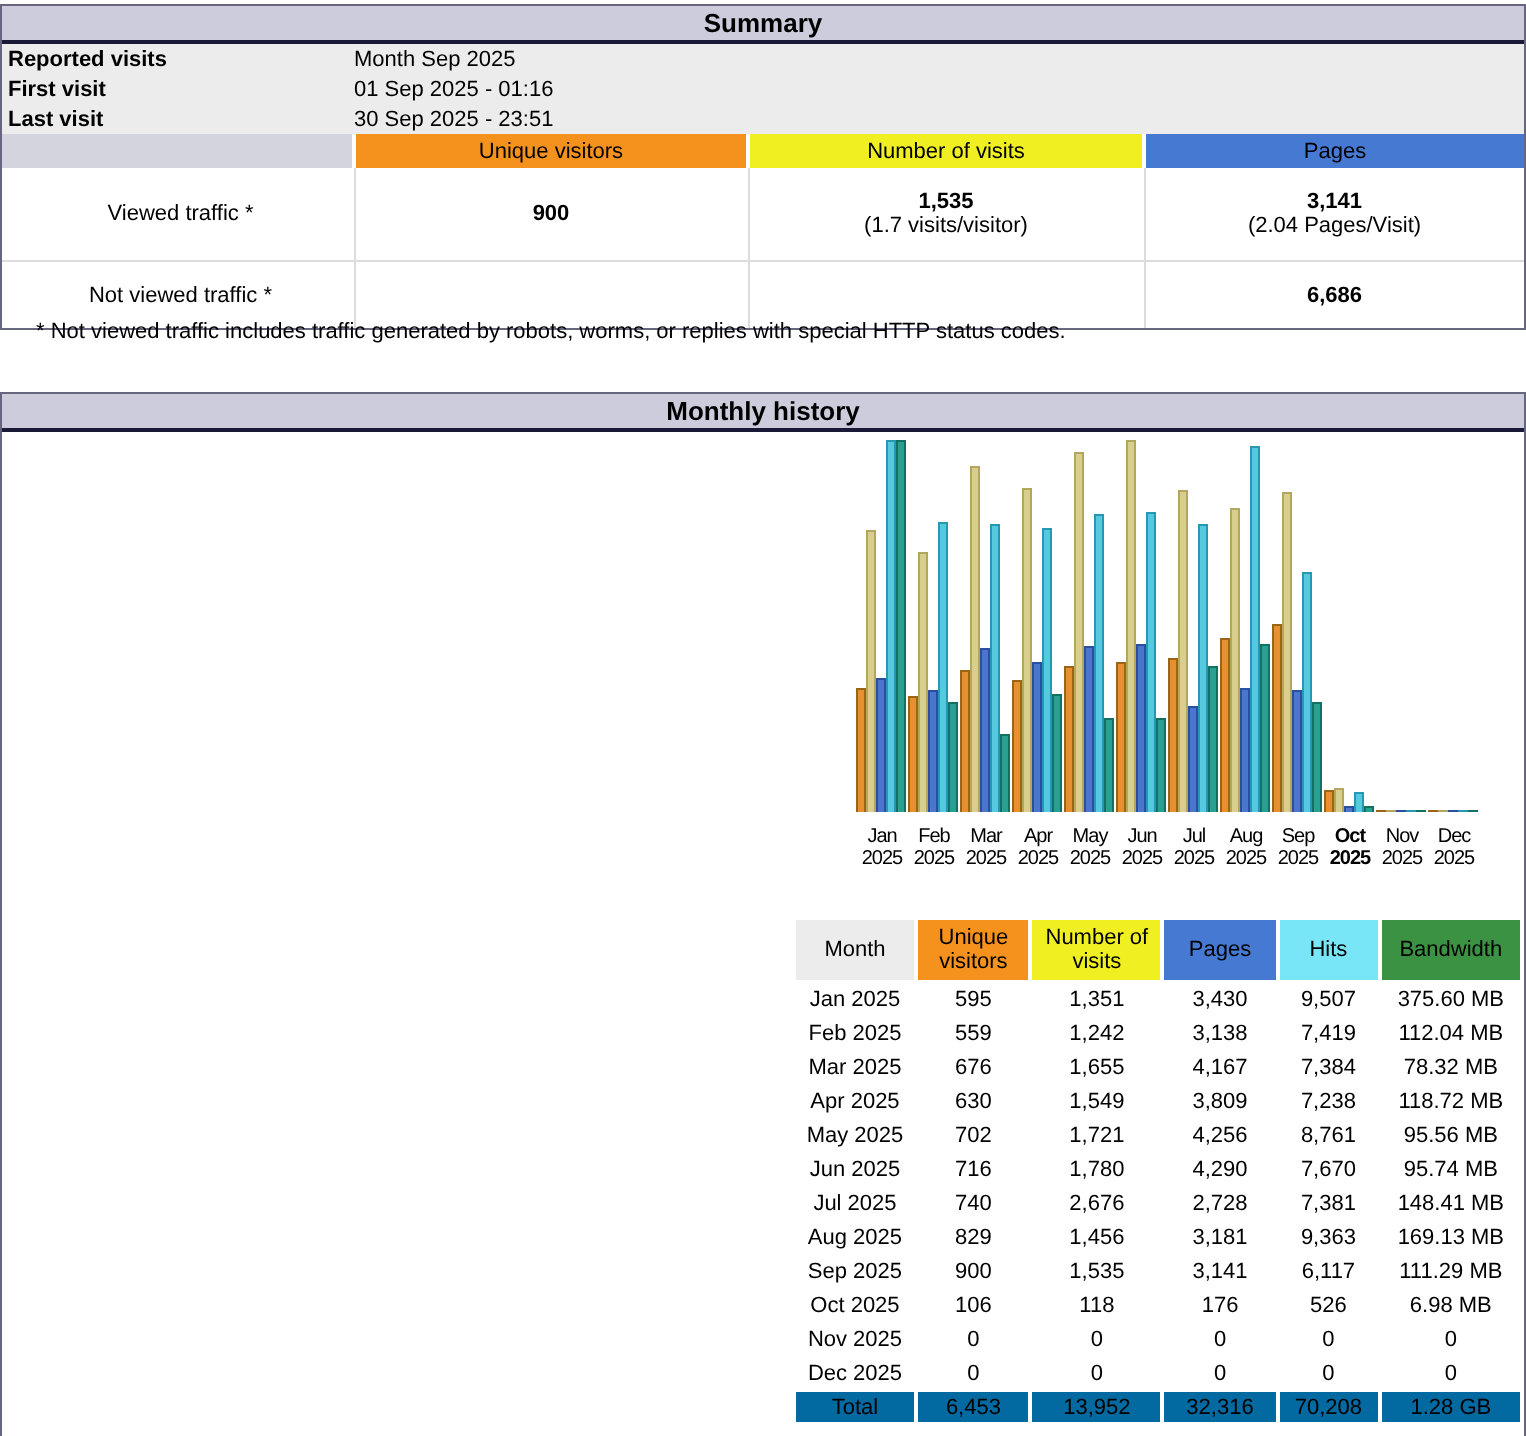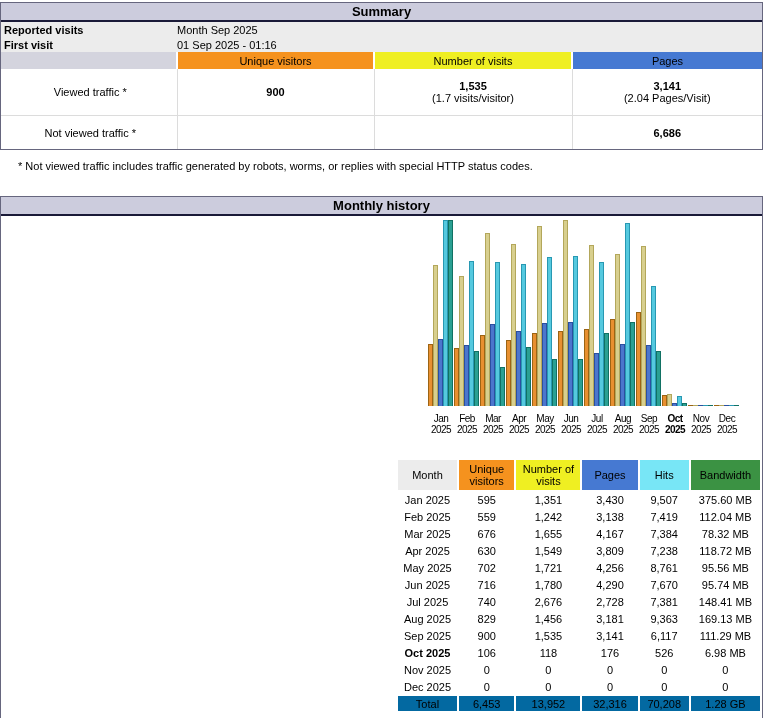--- a/index.html
+++ b/index.html
@@ -53,20 +53,24 @@
         <col>
       </colgroup>
     <tbody>
         <tr class="info-row">
       <td class="lbl">Reported visits</td>
       <td colspan="3">Month Sep 2025</td>
     </tr>
     <tr class="info-row">
       <td class="lbl">First visit</td>
       <td colspan="3">01 Sep 2025 - 01:16</td>
+    </tr>
+    <tr class="info-row">
+      <td class="lbl">Last visit</td>
+      <td colspan="3">30 Sep 2025 - 23:51</td>
     </tr>
     <tr class="colhdr-row" id="sum-col-row">
       <td class="hdr-label-cell"></td>
     <td class="hdr-col" style="background: rgb(245, 146, 30);">Unique visitors</td>
           <td class="hdr-col" style="background: rgb(239, 239, 34);">Number of visits</td>
           <td class="hdr-col" style="background: rgb(70, 121, 210);">Pages</td>
         </tr>
     <tr class="viewed-row">
       <td class="lbl-plain">Viewed traffic *</td>
       <td class="valcell">
@@ -312,21 +316,21 @@
           </tr>
           <tr>
             <td>Sep 2025</td>
             <td>900</td>
             <td>1,535</td>
             <td>3,141</td>
             <td>6,117</td>
             <td>111.29 MB</td>
           </tr>
           <tr>
-            <td style="font-weight: bold;">Oct 2025</td>
+            <td style="font-weight: normal;">Oct 2025</td>
             <td>106</td>
             <td>118</td>
             <td>176</td>
             <td>526</td>
             <td>6.98 MB</td>
           </tr>
           <tr>
             <td>Nov 2025</td>
             <td>0</td>
             <td>0</td>

